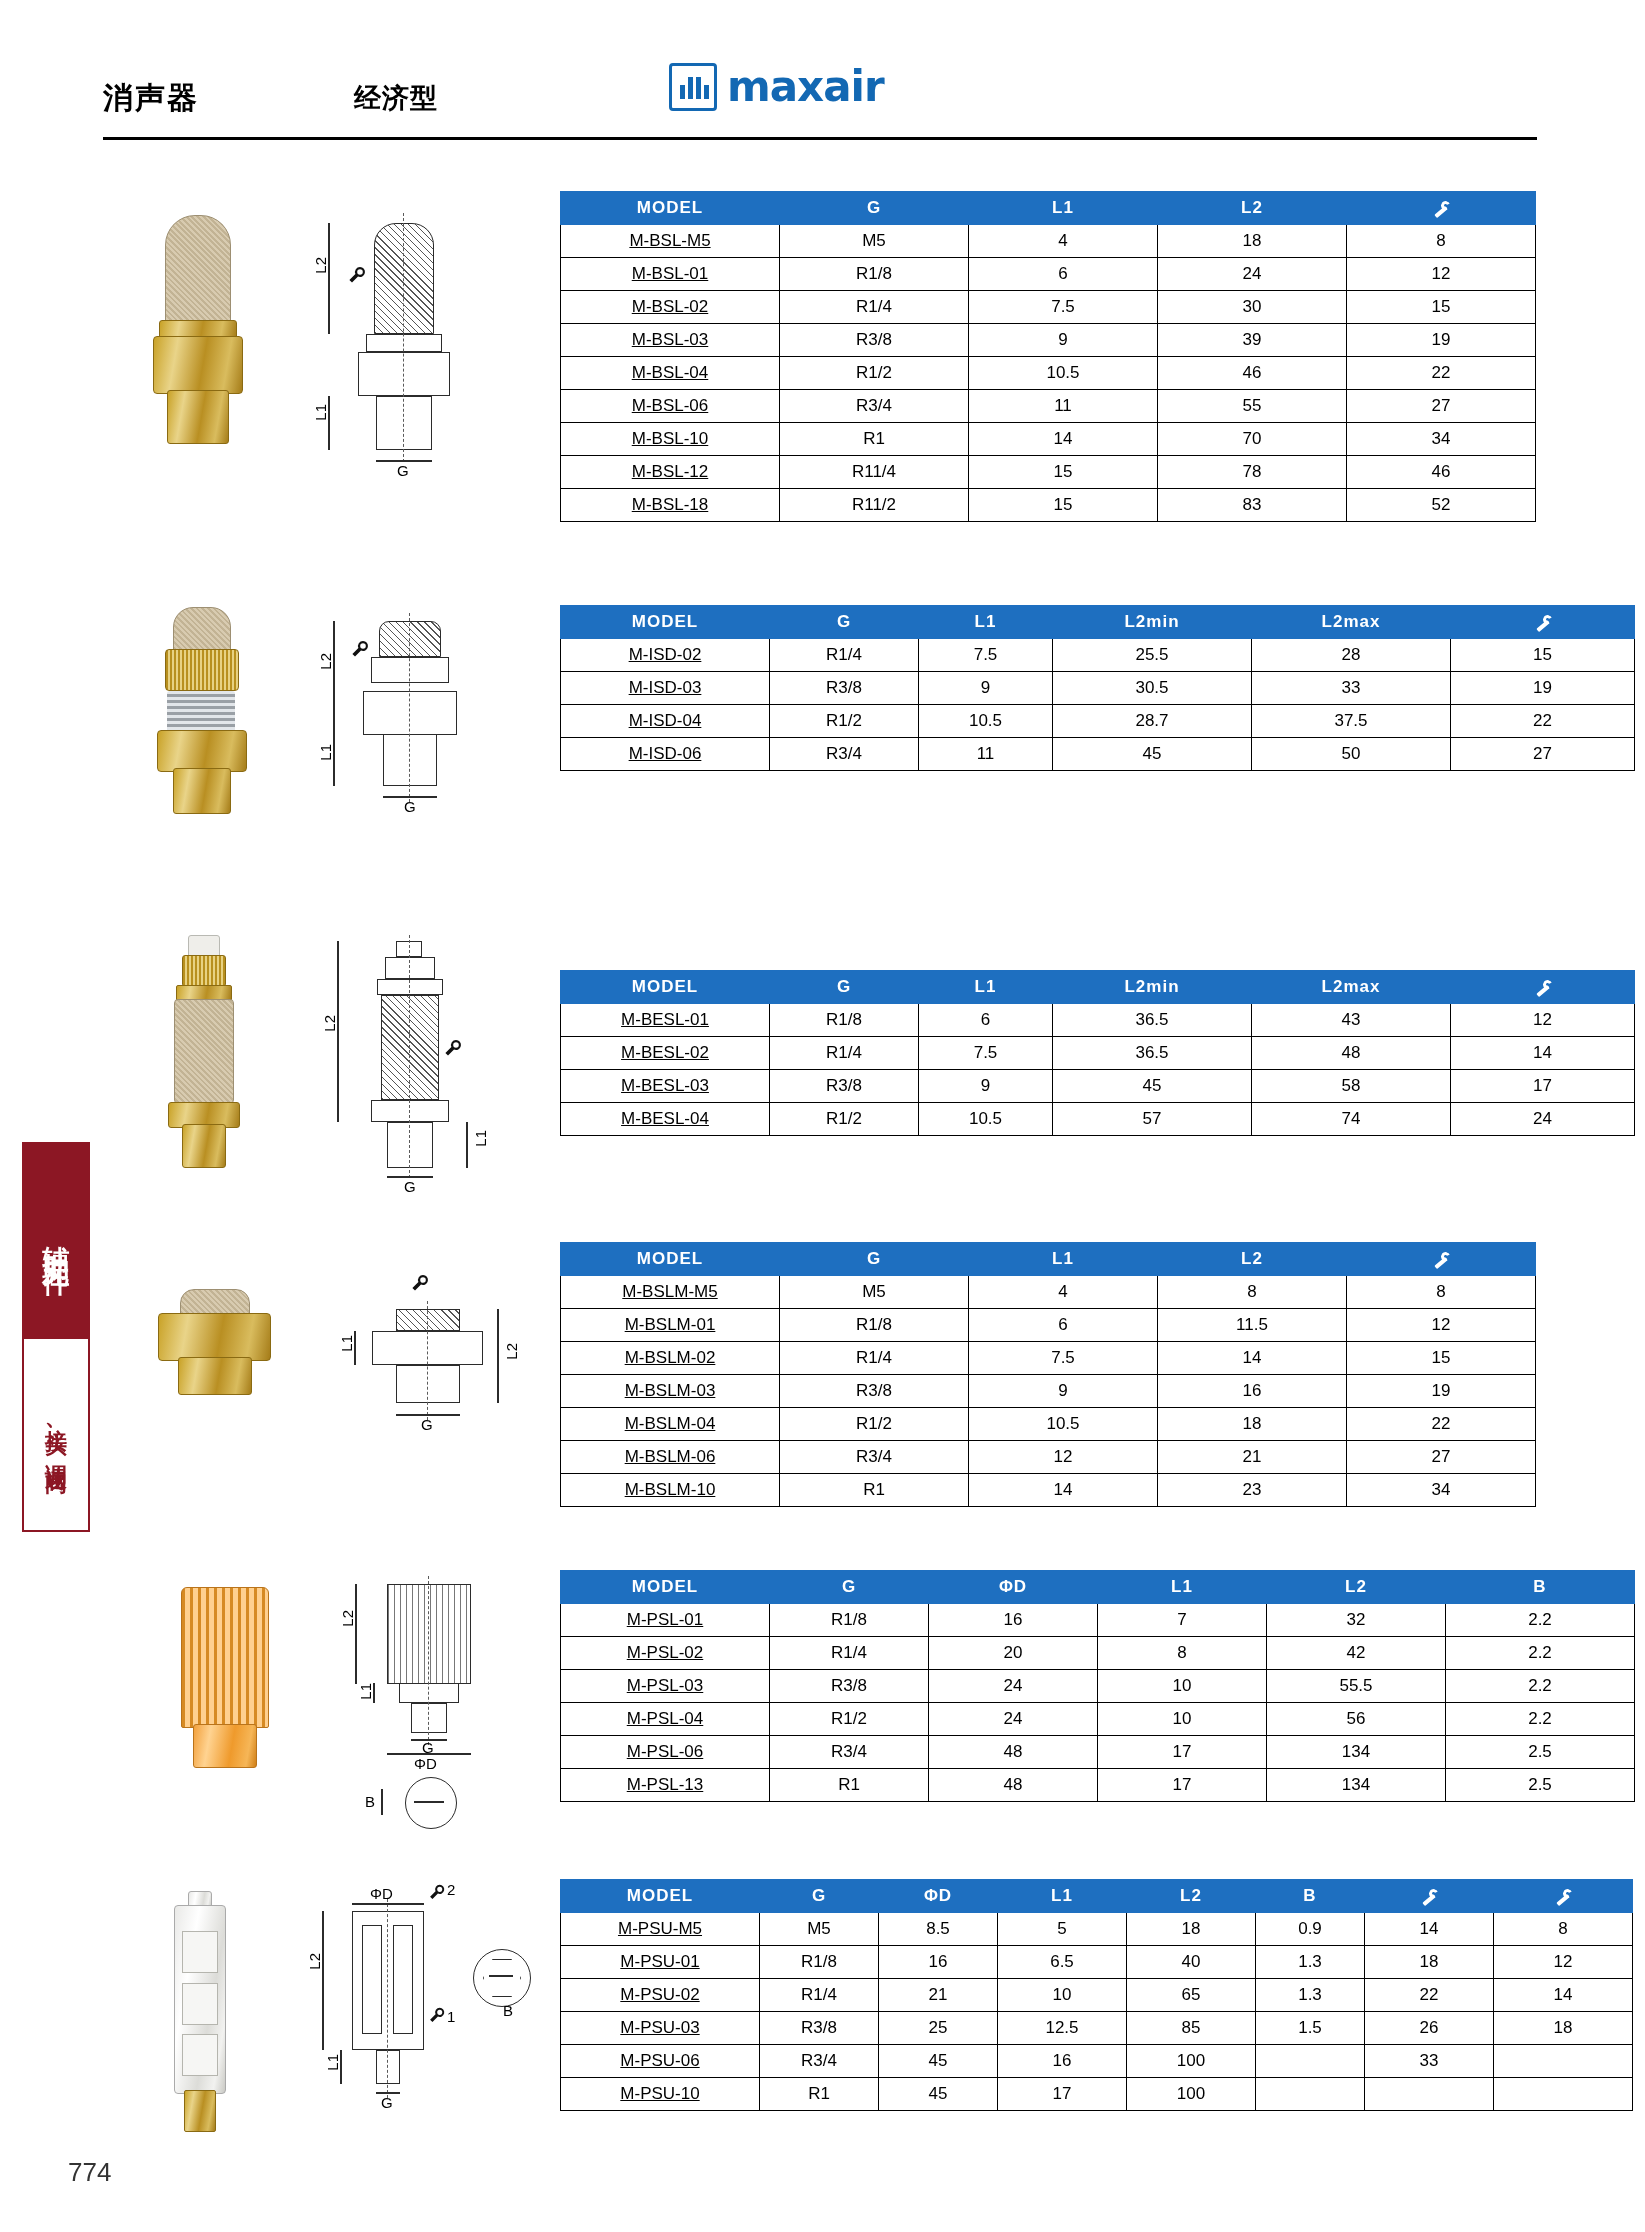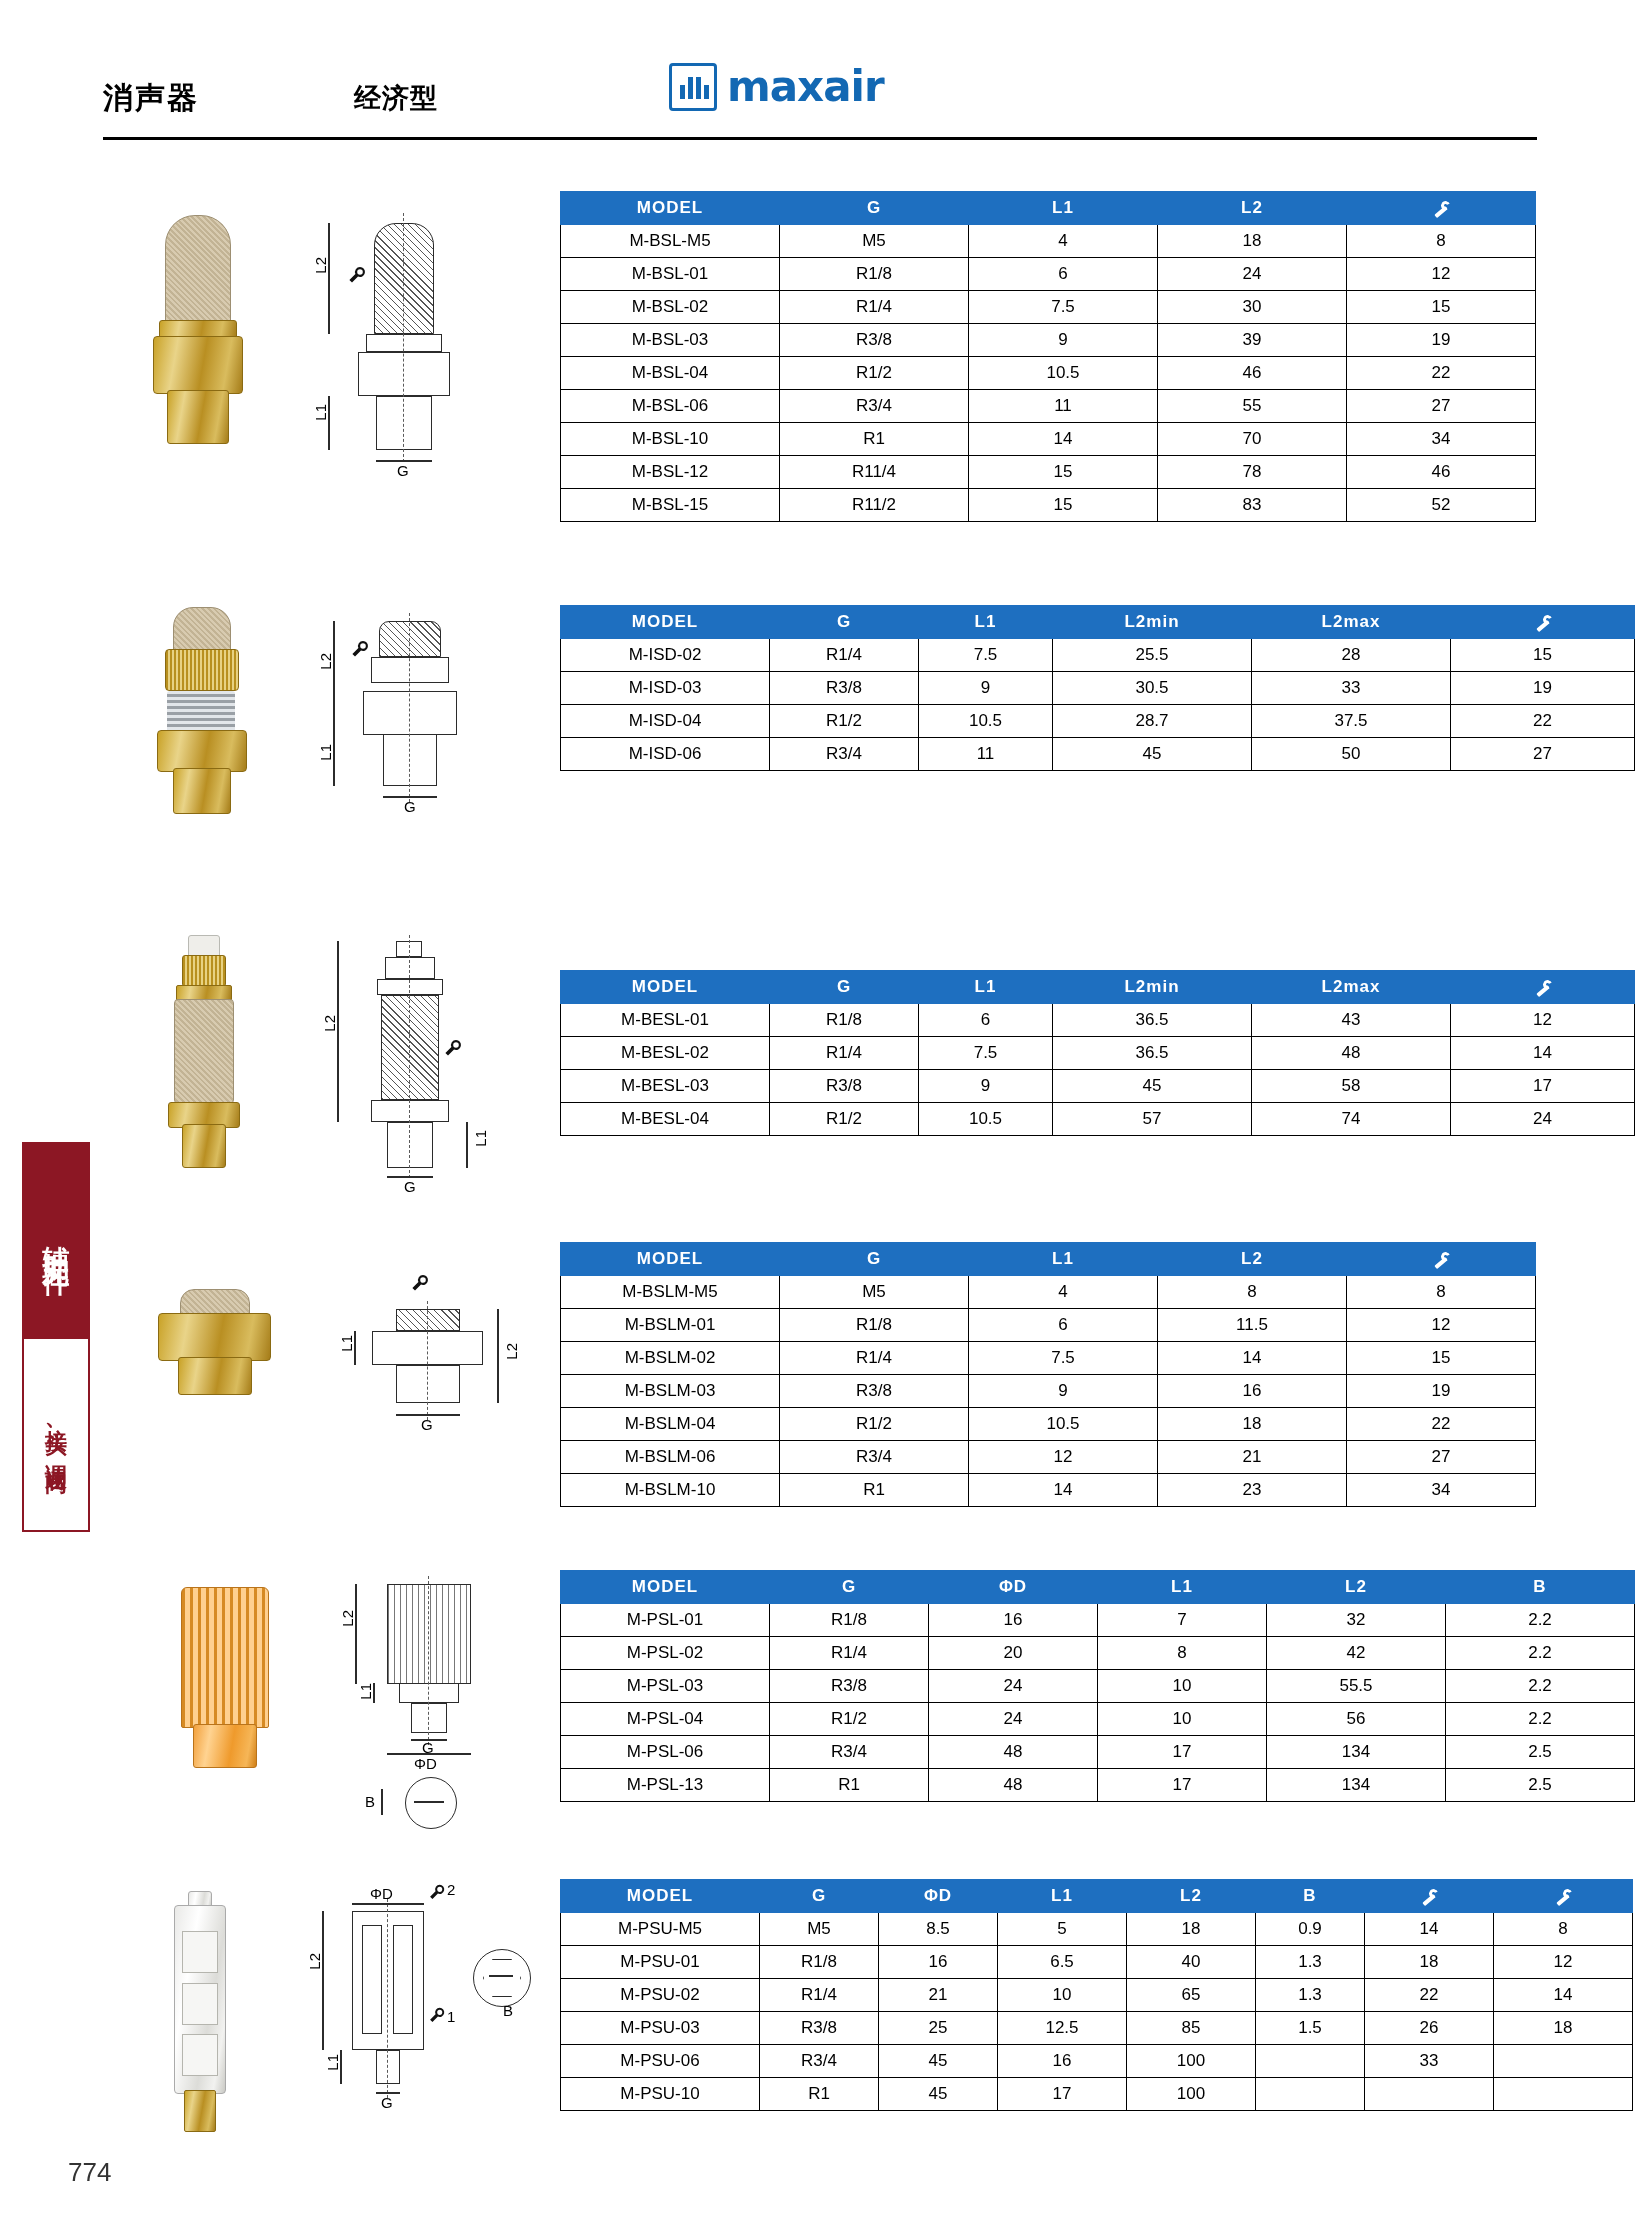--- a/index.html
+++ b/index.html
@@ -141,21 +141,21 @@
     letter-spacing: 1px;
     border: 1px solid #1e6fc0;
   }
   table.spec td {
     height: 30px;
     text-align: center;
     border: 1px solid #000;
     background: #fff;
     font-size: 17px;
   }
-  table.spec td.model { text-align: center; }
+  table.spec td.model { text-align: center; text-decoration: underline; }
 
   
   .wrench {
     display: inline-block;
     width: 18px; height: 18px;
     position: relative;
     vertical-align: middle;
   }
   .wrench::before {
     content: "";
@@ -337,21 +337,21 @@
           <td>34</td>
         </tr>
       <tr>
           <td class="model">M-BSL-12</td>
           <td>R11/4</td>
           <td>15</td>
           <td>78</td>
           <td>46</td>
         </tr>
       <tr>
-          <td class="model">M-BSL-15</td>
+          <td class="model">M-BSL-18</td>
           <td>R11/2</td>
           <td>15</td>
           <td>83</td>
           <td>52</td>
         </tr>
     </tbody>
   </table>
 </div>
 
 <div class="block" style="left:119px; top:597px; width:428px; height:239px;">

